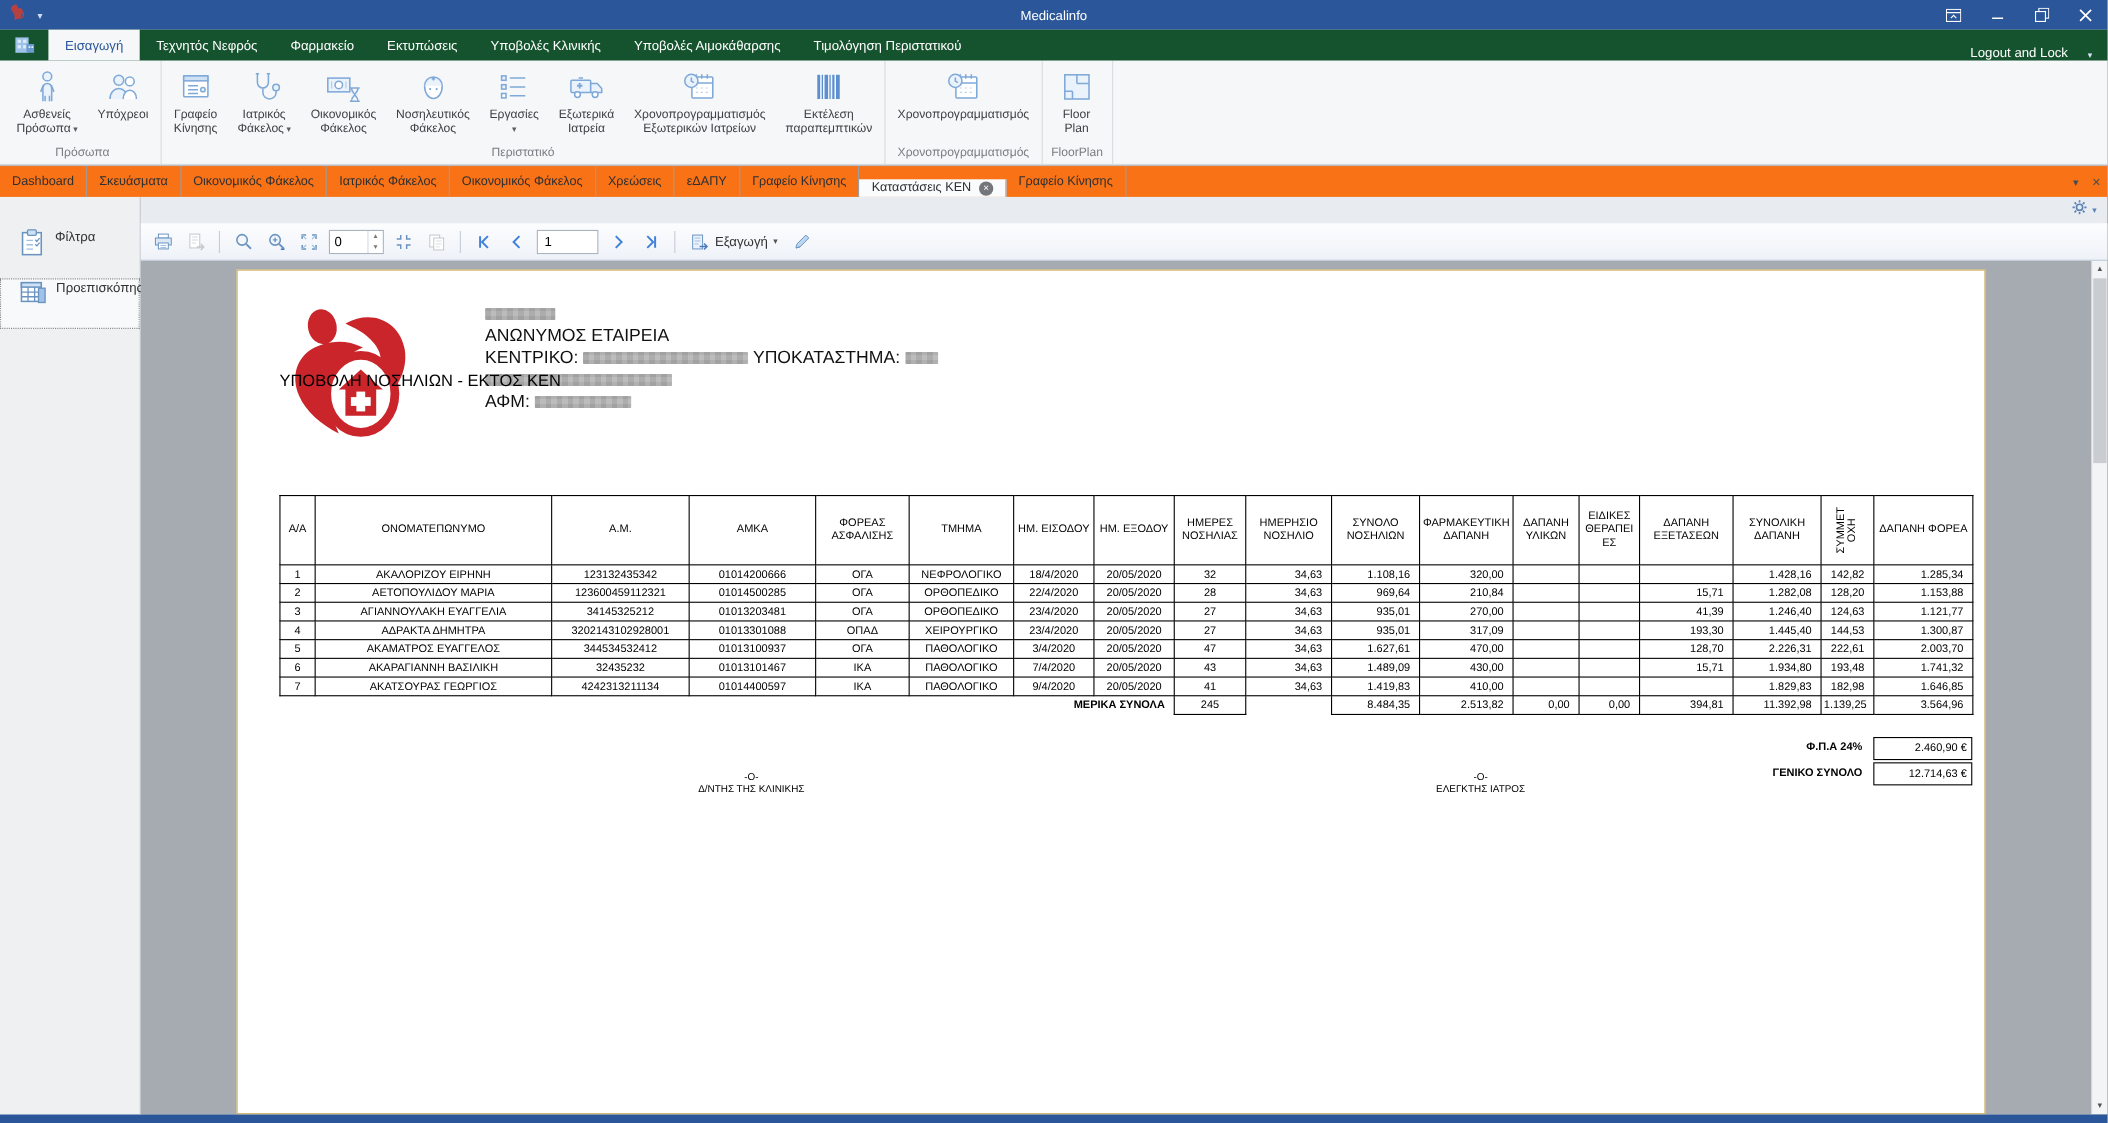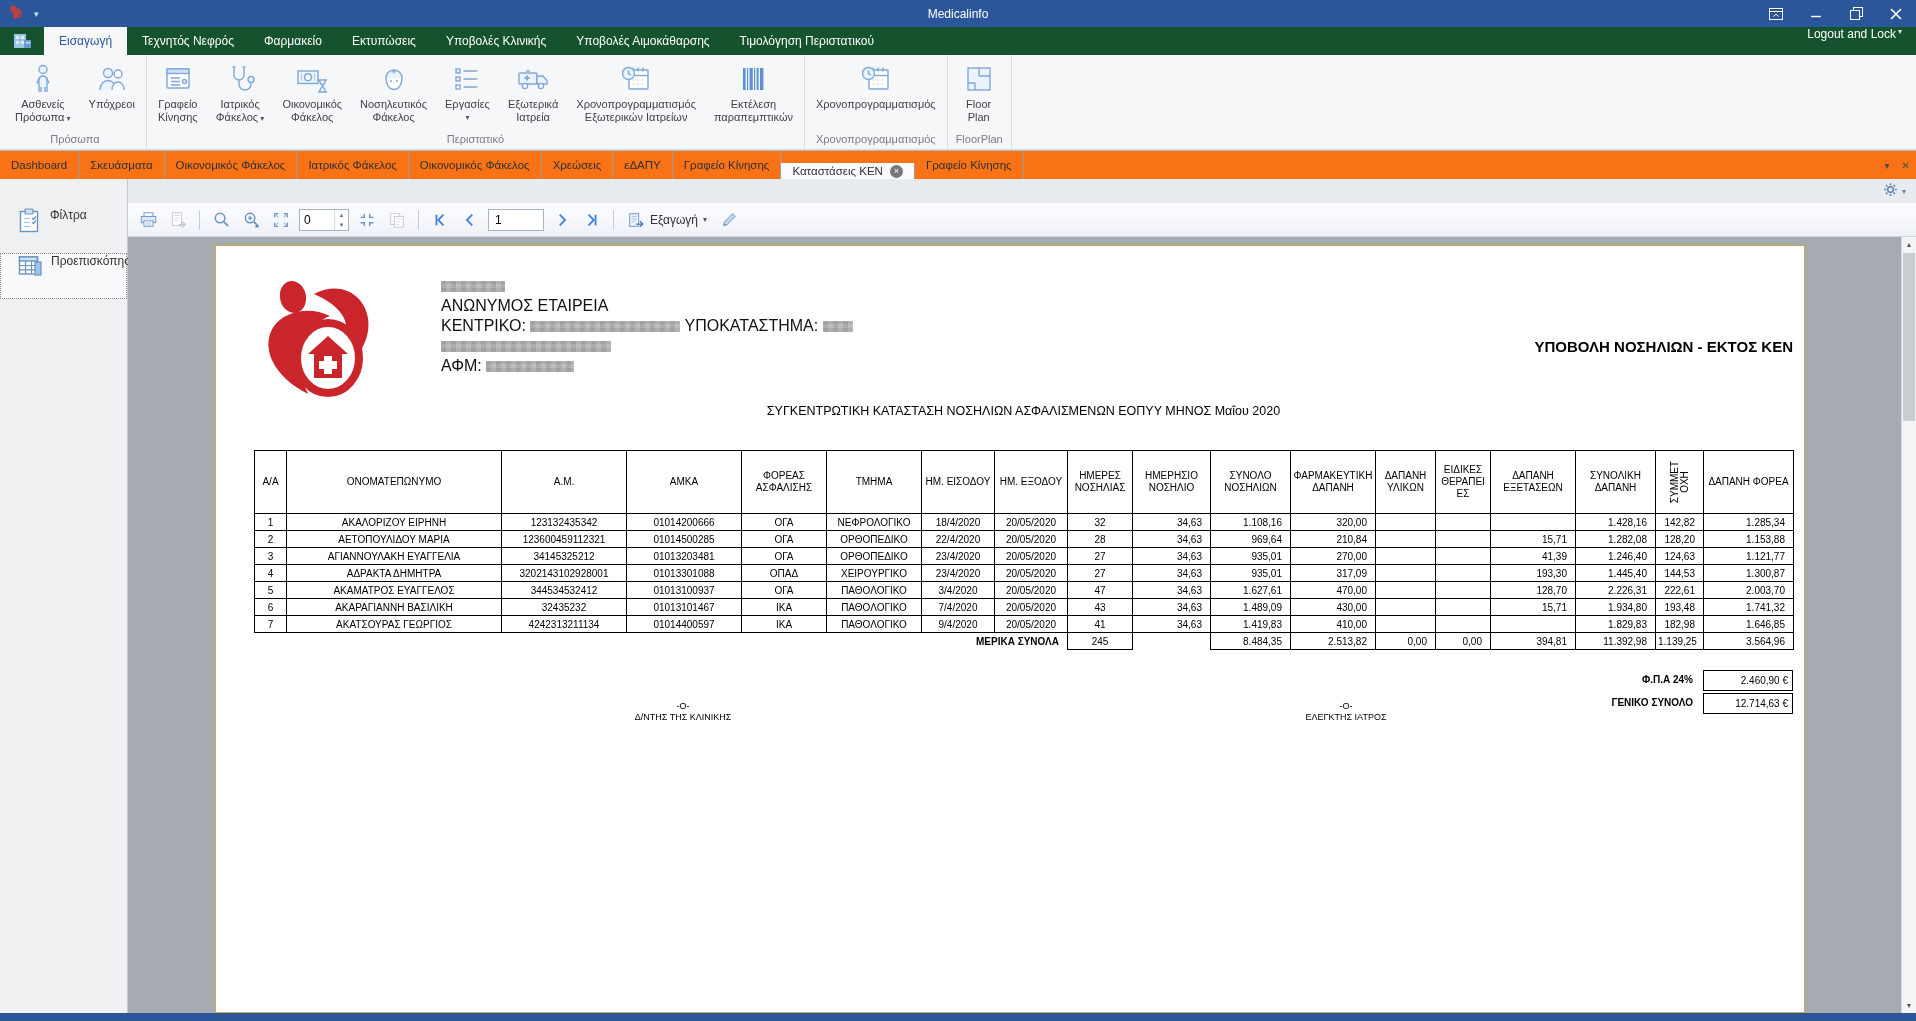--- a/index.html
+++ b/index.html
@@ -13,21 +13,21 @@
   .titlebar .apptitle { position:absolute; left:0; right:0; text-align:center; color:#fff; font-size:12px; }
   .wincontrols { position:absolute; right:0; top:0; height:27px; display:flex; }
   .winbtn { width:40px; height:27px; display:flex; align-items:center; justify-content:center; cursor:default; }
   .qat-chev { color:#cfe0f5; font-size:9px; }
 
   
   .menubar { height:28px; background:#14532d; display:flex; align-items:stretch; position:relative; }
   .appbtn { width:44px; display:flex; align-items:center; justify-content:center; }
   .menu-tab { display:flex; align-items:center; padding:0 15px; color:#fff; font-size:12px; cursor:default; }
   .menu-tab.active { background:#f6f7f9; color:#2b579a; }
-  .logoutbox { position:absolute; right:14px; top:0; height:28px; display:flex; align-items:flex-start; gap:2px;
+  .logoutbox { position:absolute; right:14px; top:0; height:28px; display:flex; align-items:flex-end; gap:18px;
                color:#fff; font-size:12px; }
   .logoutbox .chev { font-size:8px; color:#d7e4f5; }
 
   
   .ribbon { height:95px; background:#f6f7f9; border-bottom:1px solid #d8dadd; display:flex; align-items:stretch; padding-left:4px; }
   .rgroup { display:flex; flex-direction:column; border-right:1px solid #d9dbdd; padding:2px 2px 0 2px;justify-content:center; }
   .ritems { display:flex; flex:1; align-items:flex-start; }
   .rglabel { height:18px; text-align:center; font-size:11px; color:#7a7d81; line-height:16px; white-space:nowrap; padding:0 6px; }
   .ritem { display:flex; flex-direction:column; align-items:center; padding:3px 9px 0 9px; min-width:58px; cursor:default; }
   .ricon { height:38px; display:flex; align-items:center; justify-content:center; }
@@ -77,22 +77,22 @@
   .vthumb { position:absolute; left:1px; top:16px; width:12px; height:168px; background:#c9ccd0; }
 
   
   .r-logo { position:absolute; left:40px; top:30px; }
   .r-company { position:absolute; left:225px; top:30px; font-size:16px; color:#101010; }
   .r-company .cl { height:20px; line-height:20px; white-space:nowrap; }
   .redact { display:inline-block; height:11px; vertical-align:middle; border-radius:1px;
             background:repeating-linear-gradient(90deg,#c7c7c7 0 5px,#d9d9d9 5px 10px),
                        repeating-linear-gradient(0deg,#cfcfcf 0 4px,#dddddd 4px 8px);
             background-blend-mode:multiply; }
-  .r-title { position:absolute; left:38px; top:92px; width:1539px; text-align:right;
-             font-size:15px; font-weight:bold; color:#000; }
+  .r-title { position:absolute; left:38px; top:92px; width:1539px; text-align:left;
+             font-size:15px; font-weight:normal; color:#000; }
   .r-subtitle { position:absolute; left:38px; top:158px; width:1539px; text-align:center; font-size:12.5px; color:#000; }
 
   .r-table { position:absolute; left:38px; top:204px; }
   table.rep { border-collapse:collapse; table-layout:fixed; width:1539px; font-size:10px; color:#000; }
   table.rep th, table.rep td { border:1px solid #000; overflow:hidden; }
   table.rep th { font-weight:normal; padding:2px 2px; text-align:center; vertical-align:middle;
                  white-space:normal; word-break:break-word; line-height:12px; height:62px; }
   table.rep td { height:17px; padding:0 2px; white-space:nowrap; text-align:center; }
   table.rep td.num { text-align:right; padding-right:8px; }
   table.rep td.tlabel { border:none; text-align:right; font-weight:bold; padding-right:8px; }
@@ -574,21 +574,20 @@
               <span class="redact" style="width:30px"></span>
             </div>
             <div class="cl"><span class="redact" style="width:170px"></span></div>
             <div class="cl">
               <span>ΑΦΜ:</span>
               <span class="redact" style="width:88px"></span>
             </div>
           </div>
 
           <div class="r-title">ΥΠΟΒΟΛΗ ΝΟΣΗΛΙΩΝ - ΕΚΤΟΣ ΚΕΝ</div>
-          <div class="r-subtitle">ΣΥΓΚΕΝΤΡΩΤΙΚΗ ΚΑΤΑΣΤΑΣΗ ΝΟΣΗΛΙΩΝ ΑΣΦΑΛΙΣΜΕΝΩΝ ΕΟΠΥΥ ΜΗΝΟΣ Μαΐου 2020</div>
 
           <div class="r-table" id="report-table">
               <table class="rep">
                 <colgroup>
                   <col style="width: 32px;">
                   <col style="width: 215px;">
                   <col style="width: 125px;">
                   <col style="width: 115px;">
                   <col style="width: 85px;">
                   <col style="width: 95px;">

